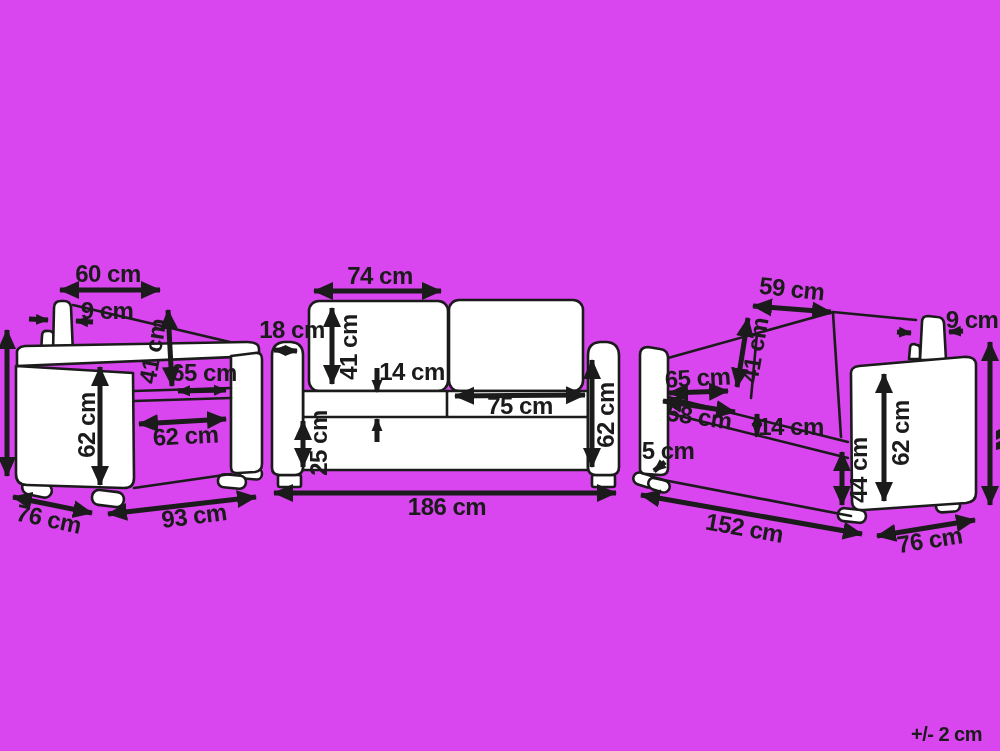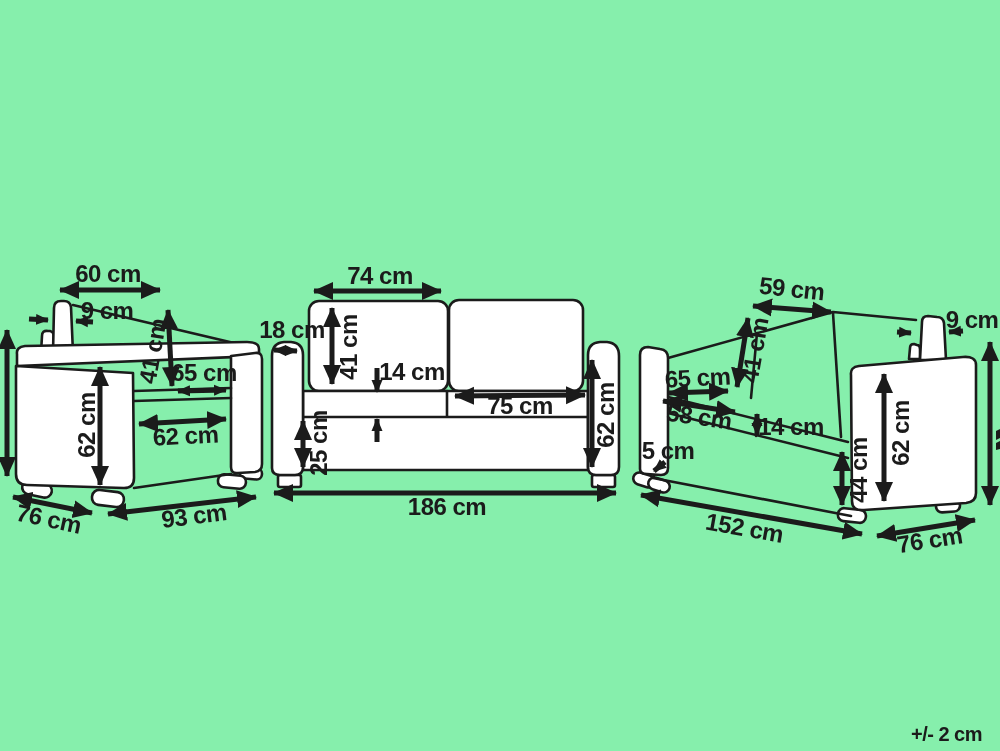--- a/index.html
+++ b/index.html
@@ -1,17 +1,17 @@
 <!DOCTYPE html>
 <html><head>
 <meta charset="utf-8">
 <style>
   html,body{margin:0;padding:0;background:#ffffff;}
   body{width:1000px;height:751px;overflow:hidden;}
-  #canvas{width:1000px;height:751px;position:relative;background:#86efac;}
+  #canvas{width:1000px;height:751px;position:relative;background:#d946ef;}
   svg{display:block;}
   .part{fill:#ffffff;stroke:#1b1b1b;stroke-width:2.6;stroke-linejoin:round;stroke-linecap:round;}
   .ln{fill:none;stroke:#1b1b1b;stroke-width:2.6;stroke-linejoin:round;stroke-linecap:round;}
   .dim{stroke:#1b1b1b;stroke-width:5;fill:none;stroke-linecap:butt;}
   .lbl{font-family:"Liberation Sans","DejaVu Sans",sans-serif;font-weight:700;font-size:24px;fill:#1b1b1b;letter-spacing:-0.5px;}
   .lbl.small{font-size:20px;}
   .frag{fill:#1b1b1b;stroke:none;}
 </style>
 </head>
 <body>

